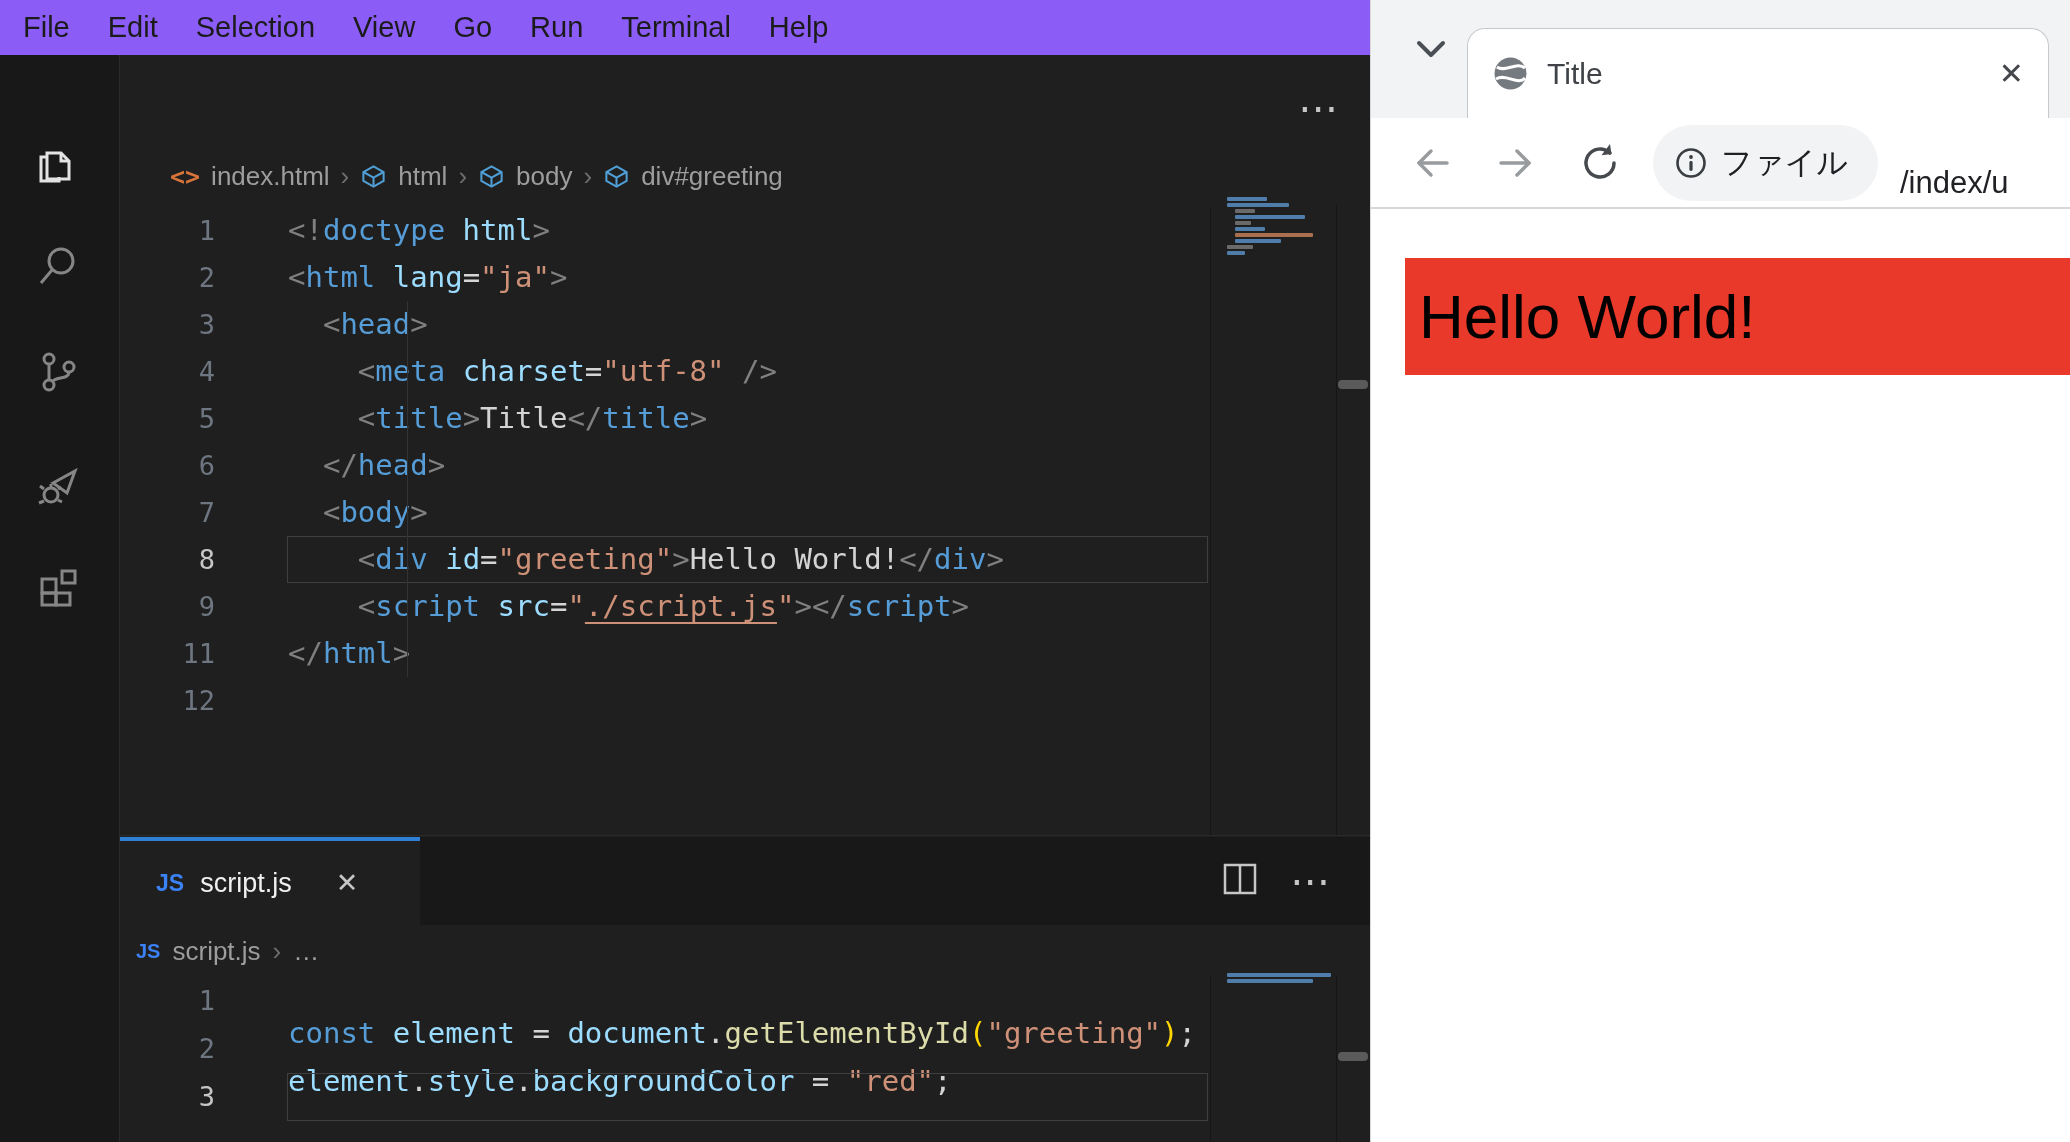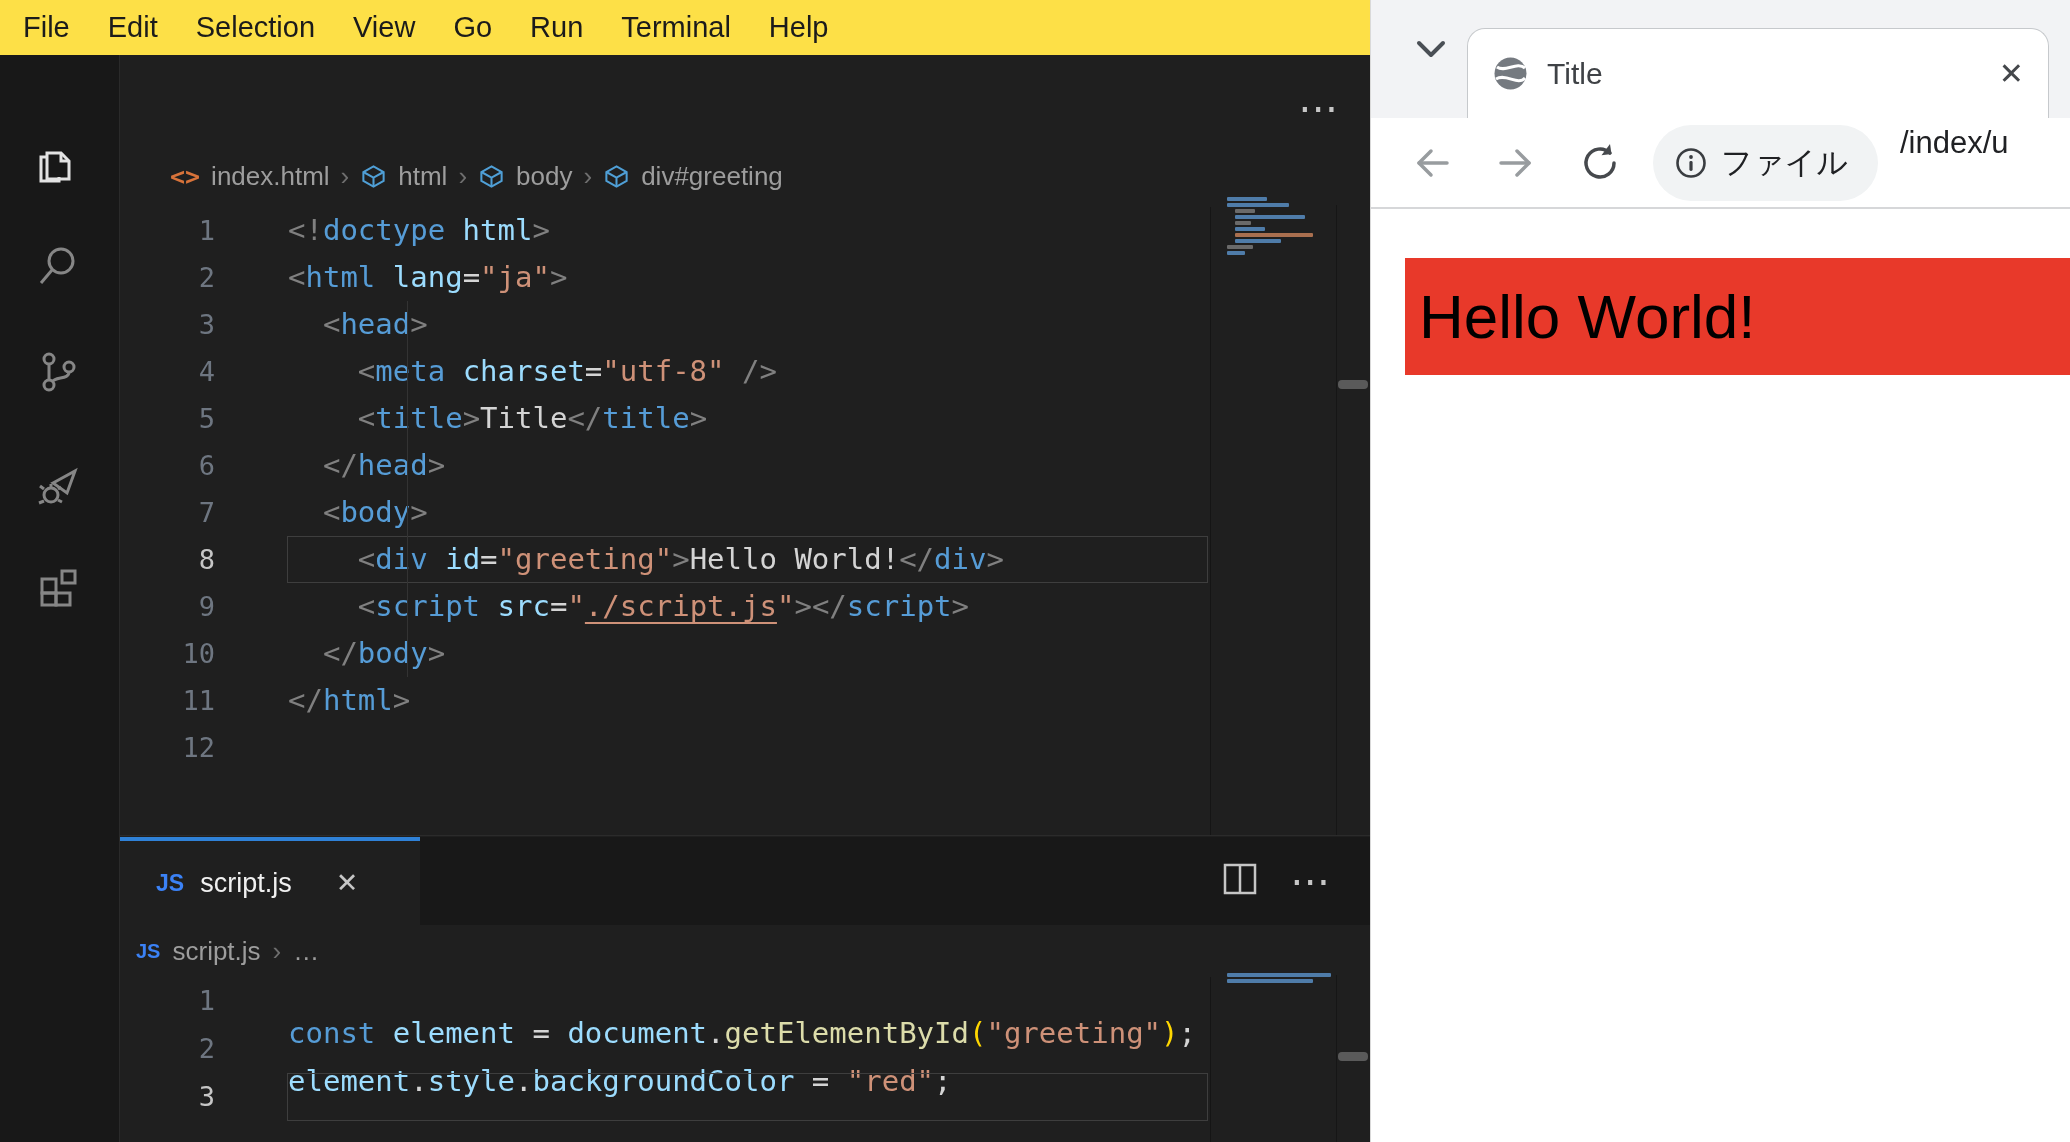--- a/index.html
+++ b/index.html
@@ -1,20 +1,20 @@
 <!DOCTYPE html>
 <html><head>
 <meta charset="utf-8">
 <style>
   html,body{margin:0;padding:0;background:#000;}
   #screen{position:relative;width:2070px;height:1142px;overflow:hidden;
           font-family:"Liberation Sans","DejaVu Sans",sans-serif;background:#1f1f1f;}
   
   #vscode{position:absolute;left:0;top:0;width:1370px;height:1142px;background:#1f1f1f;}
-  .menubar{position:absolute;left:0;top:0;width:1370px;height:55px;background:#fde047;
+  .menubar{position:absolute;left:0;top:0;width:1370px;height:55px;background:#8b5cf6;
            display:flex;align-items:center;padding-left:4px;box-sizing:border-box;}
   .menu-item{font-size:29px;color:#1b1b1b;padding:0 19px;white-space:nowrap;}
   .activitybar{position:absolute;left:0;top:55px;width:120px;height:1087px;background:#181818;
                border-right:1px solid #2a2a2a;box-sizing:border-box;}
   .ab-icon{position:absolute;left:33px;width:50px;height:50px;}
   .ab-icon svg{width:50px;height:50px;}
   
   .editor-area{position:absolute;left:120px;top:55px;width:1250px;height:1087px;background:#1f1f1f;}
   .editor-actions{position:absolute;right:30px;top:30px;color:#c6c6c6;font-size:40px;letter-spacing:2px;}
   .tooltip{position:absolute;left:10px;top:33px;height:58px;background:#1f1f1f;border:1px solid #4d4d4d;
@@ -76,21 +76,21 @@
   .btab{position:absolute;left:96px;top:28px;width:582px;height:90px;background:#ffffff;
         border:1px solid #c6c9cc;border-bottom:none;border-radius:18px 18px 0 0;
         display:flex;align-items:center;padding:0 24px;box-sizing:border-box;gap:18px;}
   .btab-title{color:#3f4246;font-size:30px;flex:1;}
   .btab-close{color:#44474b;font-size:30px;}
   .toolbar{position:absolute;left:0;top:118px;width:700px;height:89px;background:#ffffff;
            border-bottom:2px solid #d6d7d9;box-sizing:content-box;
            display:flex;align-items:center;}
   .nav-btn{width:46px;height:46px;margin-left:38px;flex:0 0 auto;}
   .nav-btn svg{width:46px;height:46px;}
-  .omnibox{margin-left:30px;height:76px;display:flex;align-items:flex-start;flex:1;min-width:0;}
+  .omnibox{margin-left:30px;height:76px;display:flex;align-items:flex-end;flex:1;min-width:0;}
   .chip{background:#f1f3f4;border-radius:38px;height:76px;display:flex;align-items:center;
         padding:0 30px 0 22px;gap:14px;}
   .chip-label{color:#202124;font-size:31px;white-space:nowrap;}
   .url-text{color:#202124;font-size:31px;margin-left:22px;white-space:nowrap;overflow:hidden;}
   .page{position:absolute;left:0;top:209px;width:700px;height:933px;background:#ffffff;}
   .banner{position:absolute;left:34px;top:49px;right:0;height:117px;background:#e8392a;
           display:flex;align-items:center;}
   .banner-text{color:#000000;font-size:62px;padding-left:14px;font-family:"Liberation Sans",sans-serif;}
 </style>
 </head>
@@ -229,24 +229,20 @@
             <span class="num">7</span>
             <span class="codeline"><span class="tk-x">  </span><span class="tk-p">&lt;</span><span class="tk-t">body</span><span class="tk-p">&gt;</span></span>
           </div>
           <div class="row active">
             <span class="num">8</span>
             <span class="codeline"><span class="tk-x">    </span><span class="tk-p">&lt;</span><span class="tk-t">div</span><span class="tk-x"> </span><span class="tk-a">id</span><span class="tk-o">=</span><span class="tk-s">"greeting"</span><span class="tk-p">&gt;</span><span class="tk-x">Hello World!</span><span class="tk-p">&lt;/</span><span class="tk-t">div</span><span class="tk-p">&gt;</span></span>
           </div>
           <div class="row">
             <span class="num">9</span>
             <span class="codeline"><span class="tk-x">    </span><span class="tk-p">&lt;</span><span class="tk-t">script</span><span class="tk-x"> </span><span class="tk-a">src</span><span class="tk-o">=</span><span class="tk-s">"</span><span class="tk-l">./script.js</span><span class="tk-s">"</span><span class="tk-p">&gt;</span><span class="tk-p">&lt;/</span><span class="tk-t">script</span><span class="tk-p">&gt;</span></span>
-          </div>
-          <div class="row">
-            <span class="num">10</span>
-            <span class="codeline"><span class="tk-x">  </span><span class="tk-p">&lt;/</span><span class="tk-t">body</span><span class="tk-p">&gt;</span></span>
           </div>
           <div class="row">
             <span class="num">11</span>
             <span class="codeline"><span class="tk-p">&lt;/</span><span class="tk-t">html</span><span class="tk-p">&gt;</span></span>
           </div>
           <div class="row">
             <span class="num">12</span>
             <span class="codeline"></span>
           </div>
         </div>

